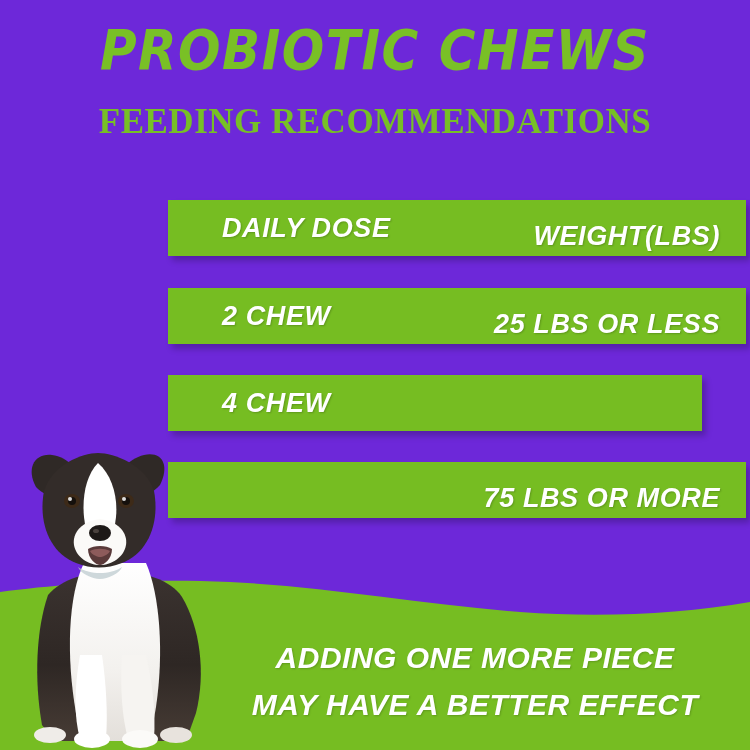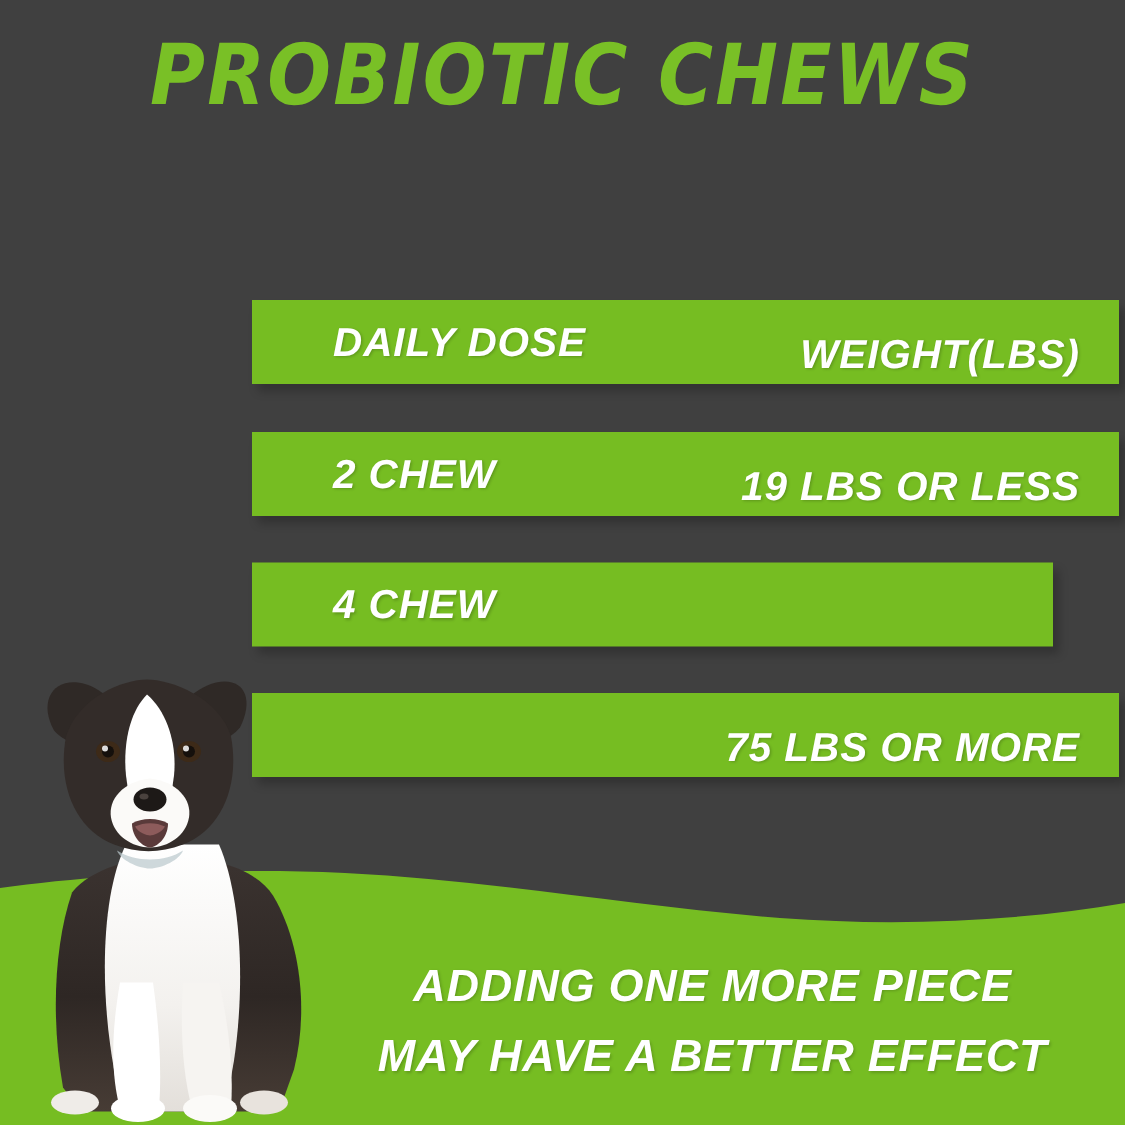--- a/index.html
+++ b/index.html
@@ -10,21 +10,21 @@
     height: 750px;
     overflow: hidden;
     background: #ffffff;
     font-family: "Liberation Sans", sans-serif;
   }
 
   #infographic {
     position: relative;
     width: 750px;
     height: 750px;
-    background: #404040;
+    background: #6d28d9;
     overflow: hidden;
     padding-left: 20px;
   }
 
   
   .title-main {
     position: absolute;
     top: 22px;
     left: 0;
     width: 750px;
@@ -141,31 +141,32 @@
   }
   .dog svg { display: block; width: 215px; height: 305px; }
 </style>
 </head>
 <body>
 
 <div id="infographic">
 
   <div class="title-main">PROBIOTIC CHEWS</div>
 
+  <div class="title-sub">FEEDING RECOMMENDATIONS</div>
 
   <div class="table-zone">
 
     <div class="bar bar-r0">
       <span class="cell cell-dose">DAILY DOSE</span>
       <span class="cell cell-weight">WEIGHT(LBS)</span>
     </div>
 
     <div class="bar bar-r1">
       <span class="cell cell-dose">2 CHEW</span>
-      <span class="cell cell-weight">19 LBS OR LESS</span>
+      <span class="cell cell-weight">25 LBS OR LESS</span>
     </div>
 
     <div class="bar bar-r2">
       <span class="cell cell-dose">4 CHEW</span>
     </div>
 
     <div class="bar bar-r3">
       <span class="cell cell-weight">75 LBS OR MORE</span>
     </div>
 

